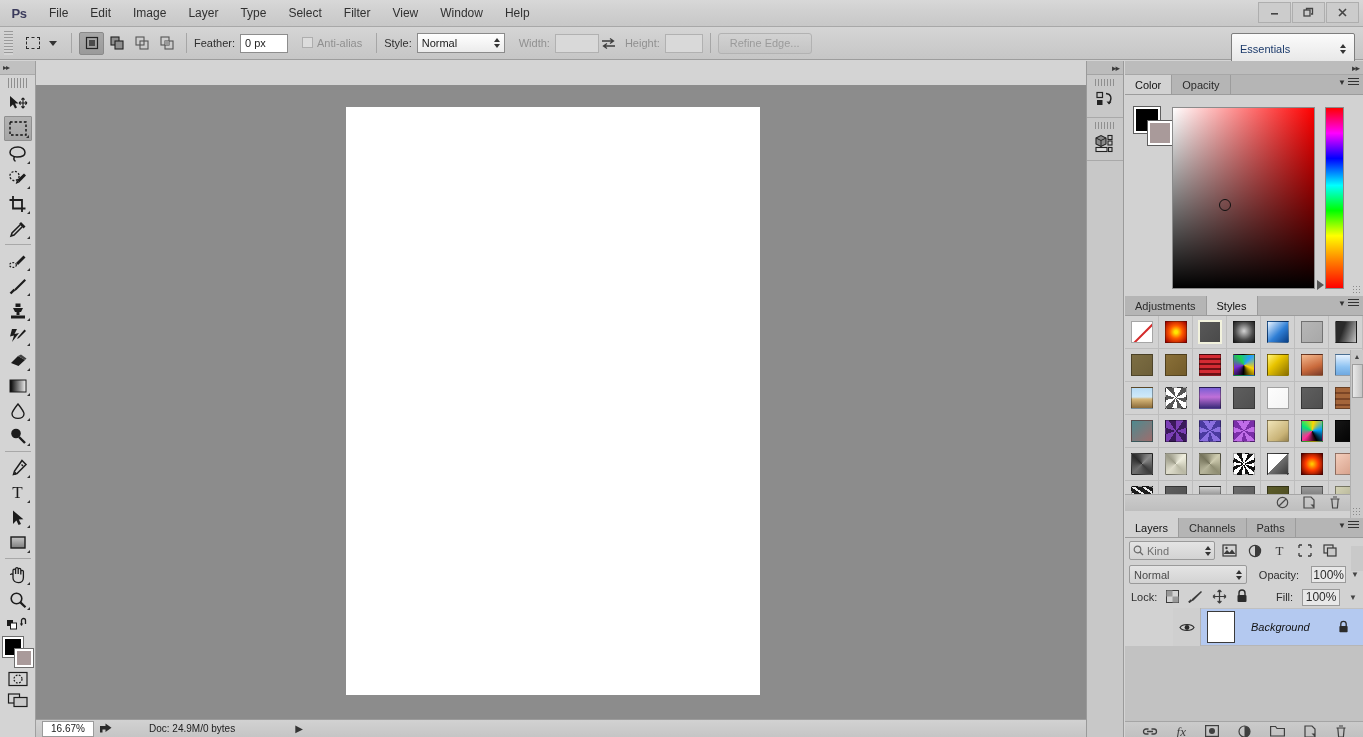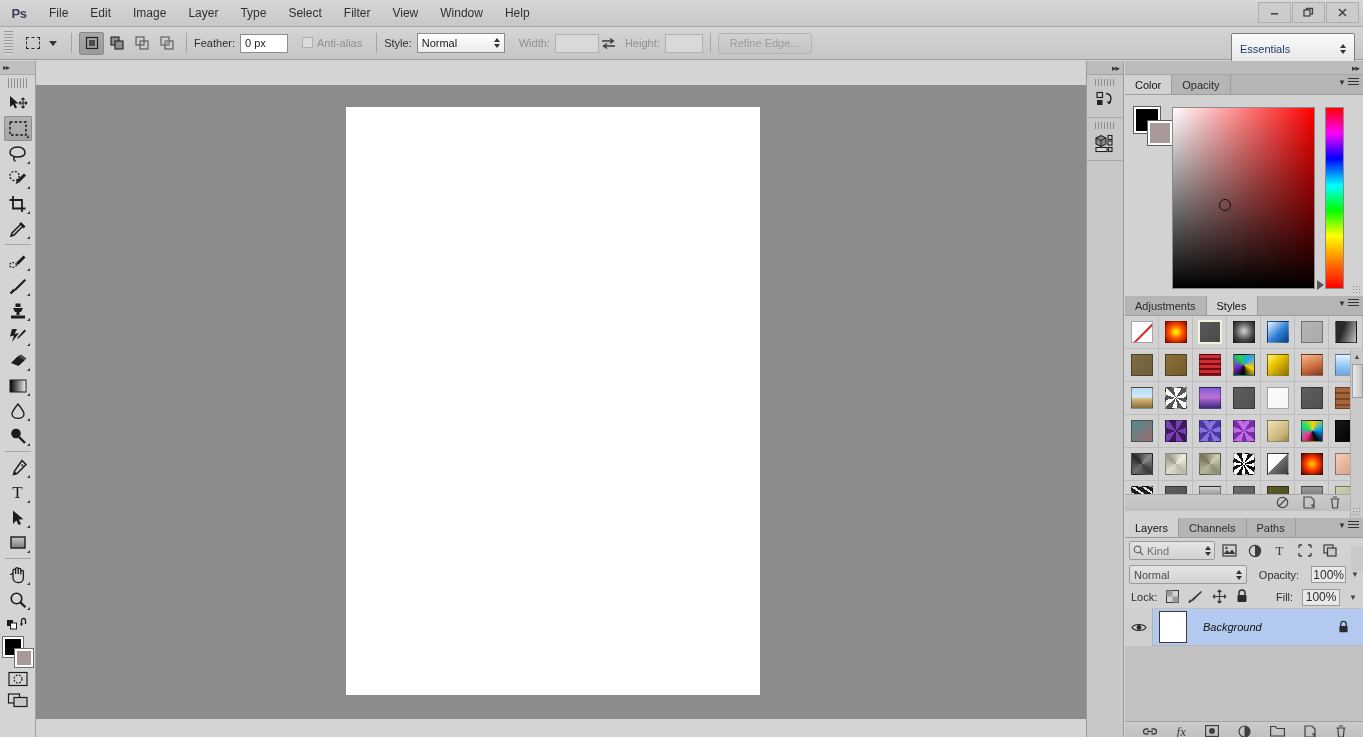--- a/index.html
+++ b/index.html
@@ -254,21 +254,21 @@
     display:flex;align-items:center;padding:0 4px;justify-content:space-between;
     font-size:11px; color:#4a4a4a;
   }
   .numbox {
     width:38px;height:17px;border:1px solid #9a9a9a;background:#e8e8e8;
     display:flex;align-items:center;justify-content:center;font-size:12px;color:#2b2b2b;
   }
   .layers-lock { height:22px; display:flex; align-items:center; padding:0 6px; gap:9px; }
   .layer-row {
     height:38px; background:#b4c9f0; display:flex; align-items:center;
-    border-top:1px solid #c0c0c0; border-bottom:1px solid #b6b6b6;
+    border-top:1px solid #c0c0c0; border-bottom:1px solid #b6b6b6;margin-left:48px;
   }
   .eyecell { width:28px; display:flex; align-items:center; justify-content:center;
     background:#cfcfcf; height:38px; border-right:1px solid #b3b3b3; }
   .layer-thumb { width:28px;height:32px;background:#fff;border:1px solid #3a3a3a; margin-left:6px;}
   .layer-name { margin-left:16px; font-size:11px; font-style:italic; color:#111; }
   .layer-lockico { margin-left:auto; margin-right:14px; color:#2b2b2b; }
   .layers-empty { background:#c2c2c2; height:75px; }
   .layers-foot {
     height:21px; background:linear-gradient(to bottom,#cbcbcb,#bdbdbd); border-top:1px solid #a5a5a5;
     display:flex; align-items:center; justify-content:flex-end; gap:19px; padding-right:16px; color:#3f3f3f;
@@ -596,20 +596,30 @@
         <rect x="7" y="5.5" width="13" height="9" fill="#c9c9c9" stroke="#1c1c1c" stroke-width="1.2"></rect>
       </svg>
     </div>
   </div>
 
 
   <div class="canvas-area">
     <div class="document"></div>
   </div>
 
+  <div class="statusbar">
+    <div class="zoomfield">16.67%</div>
+    <span class="statarrow">
+      <svg width="14" height="12" viewBox="0 0 14 12">
+        <path d="M1 10.5 V4 H6.5 V1.5 L12.5 5.8 L6.5 10 V7.5 H3.5 V10.5 Z" fill="#2b2b2b"></path>
+      </svg>
+    </span>
+    <span class="docinfo">Doc: 24.9M/0 bytes</span>
+    <span class="statplay">▶</span>
+  </div>
 
   <div class="minidock">
     <div class="md-head">
       <span style="letter-spacing:-1px;">▸▸</span>
     </div>
     <div class="md-cell">
       <div class="md-grip"></div>
       <div class="md-ico">
         <svg width="22" height="20" viewBox="0 0 22 20">
           <rect x="3" y="2.5" width="5.5" height="5" fill="none" stroke="#222" stroke-width="1.2"></rect>

